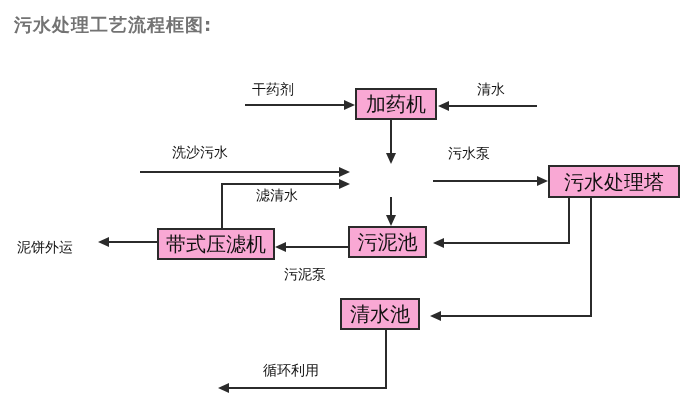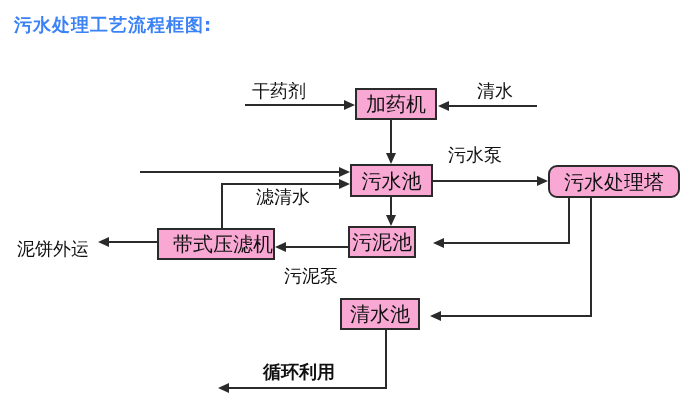--- a/index.html
+++ b/index.html
@@ -11,81 +11,79 @@
     position:relative;
     width:700px;height:420px;
     background:#ffffff;
     font-family:"DejaVu Sans",sans-serif;
     color:var(--text);
     overflow:hidden;
   }
   .title{
     position:absolute;left:14px;top:13px;
     font-size:18px;font-weight:bold;letter-spacing:1px;
-    color:#3b82f6;
+    color:#737373;
   }
   .node{
     position:absolute;
     box-sizing:border-box;
     border:2px solid var(--line);
     background:#f9a8d4;
     display:flex;align-items:center;justify-content:center;
     font-size:20px;line-height:1;
     white-space:nowrap;
   }
   .flabel{
     position:absolute;
-    font-size:18px;line-height:1;
+    font-size:14px;line-height:1;
     white-space:nowrap;
   }
   .hline{position:absolute;height:2px;background:var(--line);}
   .vline{position:absolute;width:2px;background:var(--line);}
   .ah{position:absolute;width:0;height:0;}
   .ah.r{border-top:5px solid transparent;border-bottom:5px solid transparent;border-left:11px solid var(--line);}
   .ah.l{border-top:5px solid transparent;border-bottom:5px solid transparent;border-right:11px solid var(--line);}
   .ah.d{border-left:5px solid transparent;border-right:5px solid transparent;border-top:11px solid var(--line);}
 </style>
 </head>
 <body>
 
 <div class="canvas">
 
   <div class="title">污水处理工艺流程框图:</div>
 
   <div class="node" style="left:355px;top:88px;width:82px;height:32px;">
     <span>加药机</span>
   </div>
 
-  <div class="node" style="left:350px;top:164px;width:83px;height:33px;">
-    <span>污水池</span>
-  </div>
 
-  <div class="node" style="left:548px;top:165px;width:132px;height:33px;border-radius:9px;">
+  <div class="node" style="left:548px;top:165px;width:132px;height:33px;">
     <span>污水处理塔</span>
   </div>
 
-  <div class="node" style="left:348px;top:226px;width:68px;height:32px;">
+  <div class="node" style="left:348px;top:226px;width:79px;height:32px;">
     <span>污泥池</span>
   </div>
 
-  <div class="node" style="left:157px;top:228px;width:118px;height:32px;justify-content:flex-end;">
+  <div class="node" style="left:157px;top:228px;width:118px;height:32px;">
     <span>带式压滤机</span>
   </div>
 
   <div class="node" style="left:340px;top:298px;width:80px;height:32px;">
     <span>清水池</span>
   </div>
 
   <div class="flabel" style="left:252px;top:82px;">干药剂</div>
   <div class="flabel" style="left:477px;top:82px;">清水</div>
+  <div class="flabel" style="left:172px;top:145px;">洗沙污水</div>
   <div class="flabel" style="left:256px;top:188px;">滤清水</div>
   <div class="flabel" style="left:448px;top:146px;">污水泵</div>
   <div class="flabel" style="left:284px;top:222px;margin-top:45px;">污泥泵</div>
   <div class="flabel" style="left:17px;top:240px;">泥饼外运</div>
-  <div class="flabel" style="left:263px;top:363px;font-weight:bold;">循环利用</div>
+  <div class="flabel" style="left:263px;top:363px;">循环利用</div>
 
   <div class="hline" style="left:245px;top:104px;width:100px;"></div>
   <div class="ah r" style="left:344px;top:100px;"></div>
 
   <div class="hline" style="left:449px;top:105px;width:88px;"></div>
   <div class="ah l" style="left:438px;top:101px;"></div>
 
   <div class="vline" style="left:390px;top:120px;height:35px;"></div>
   <div class="ah d" style="left:386px;top:153px;"></div>
 

